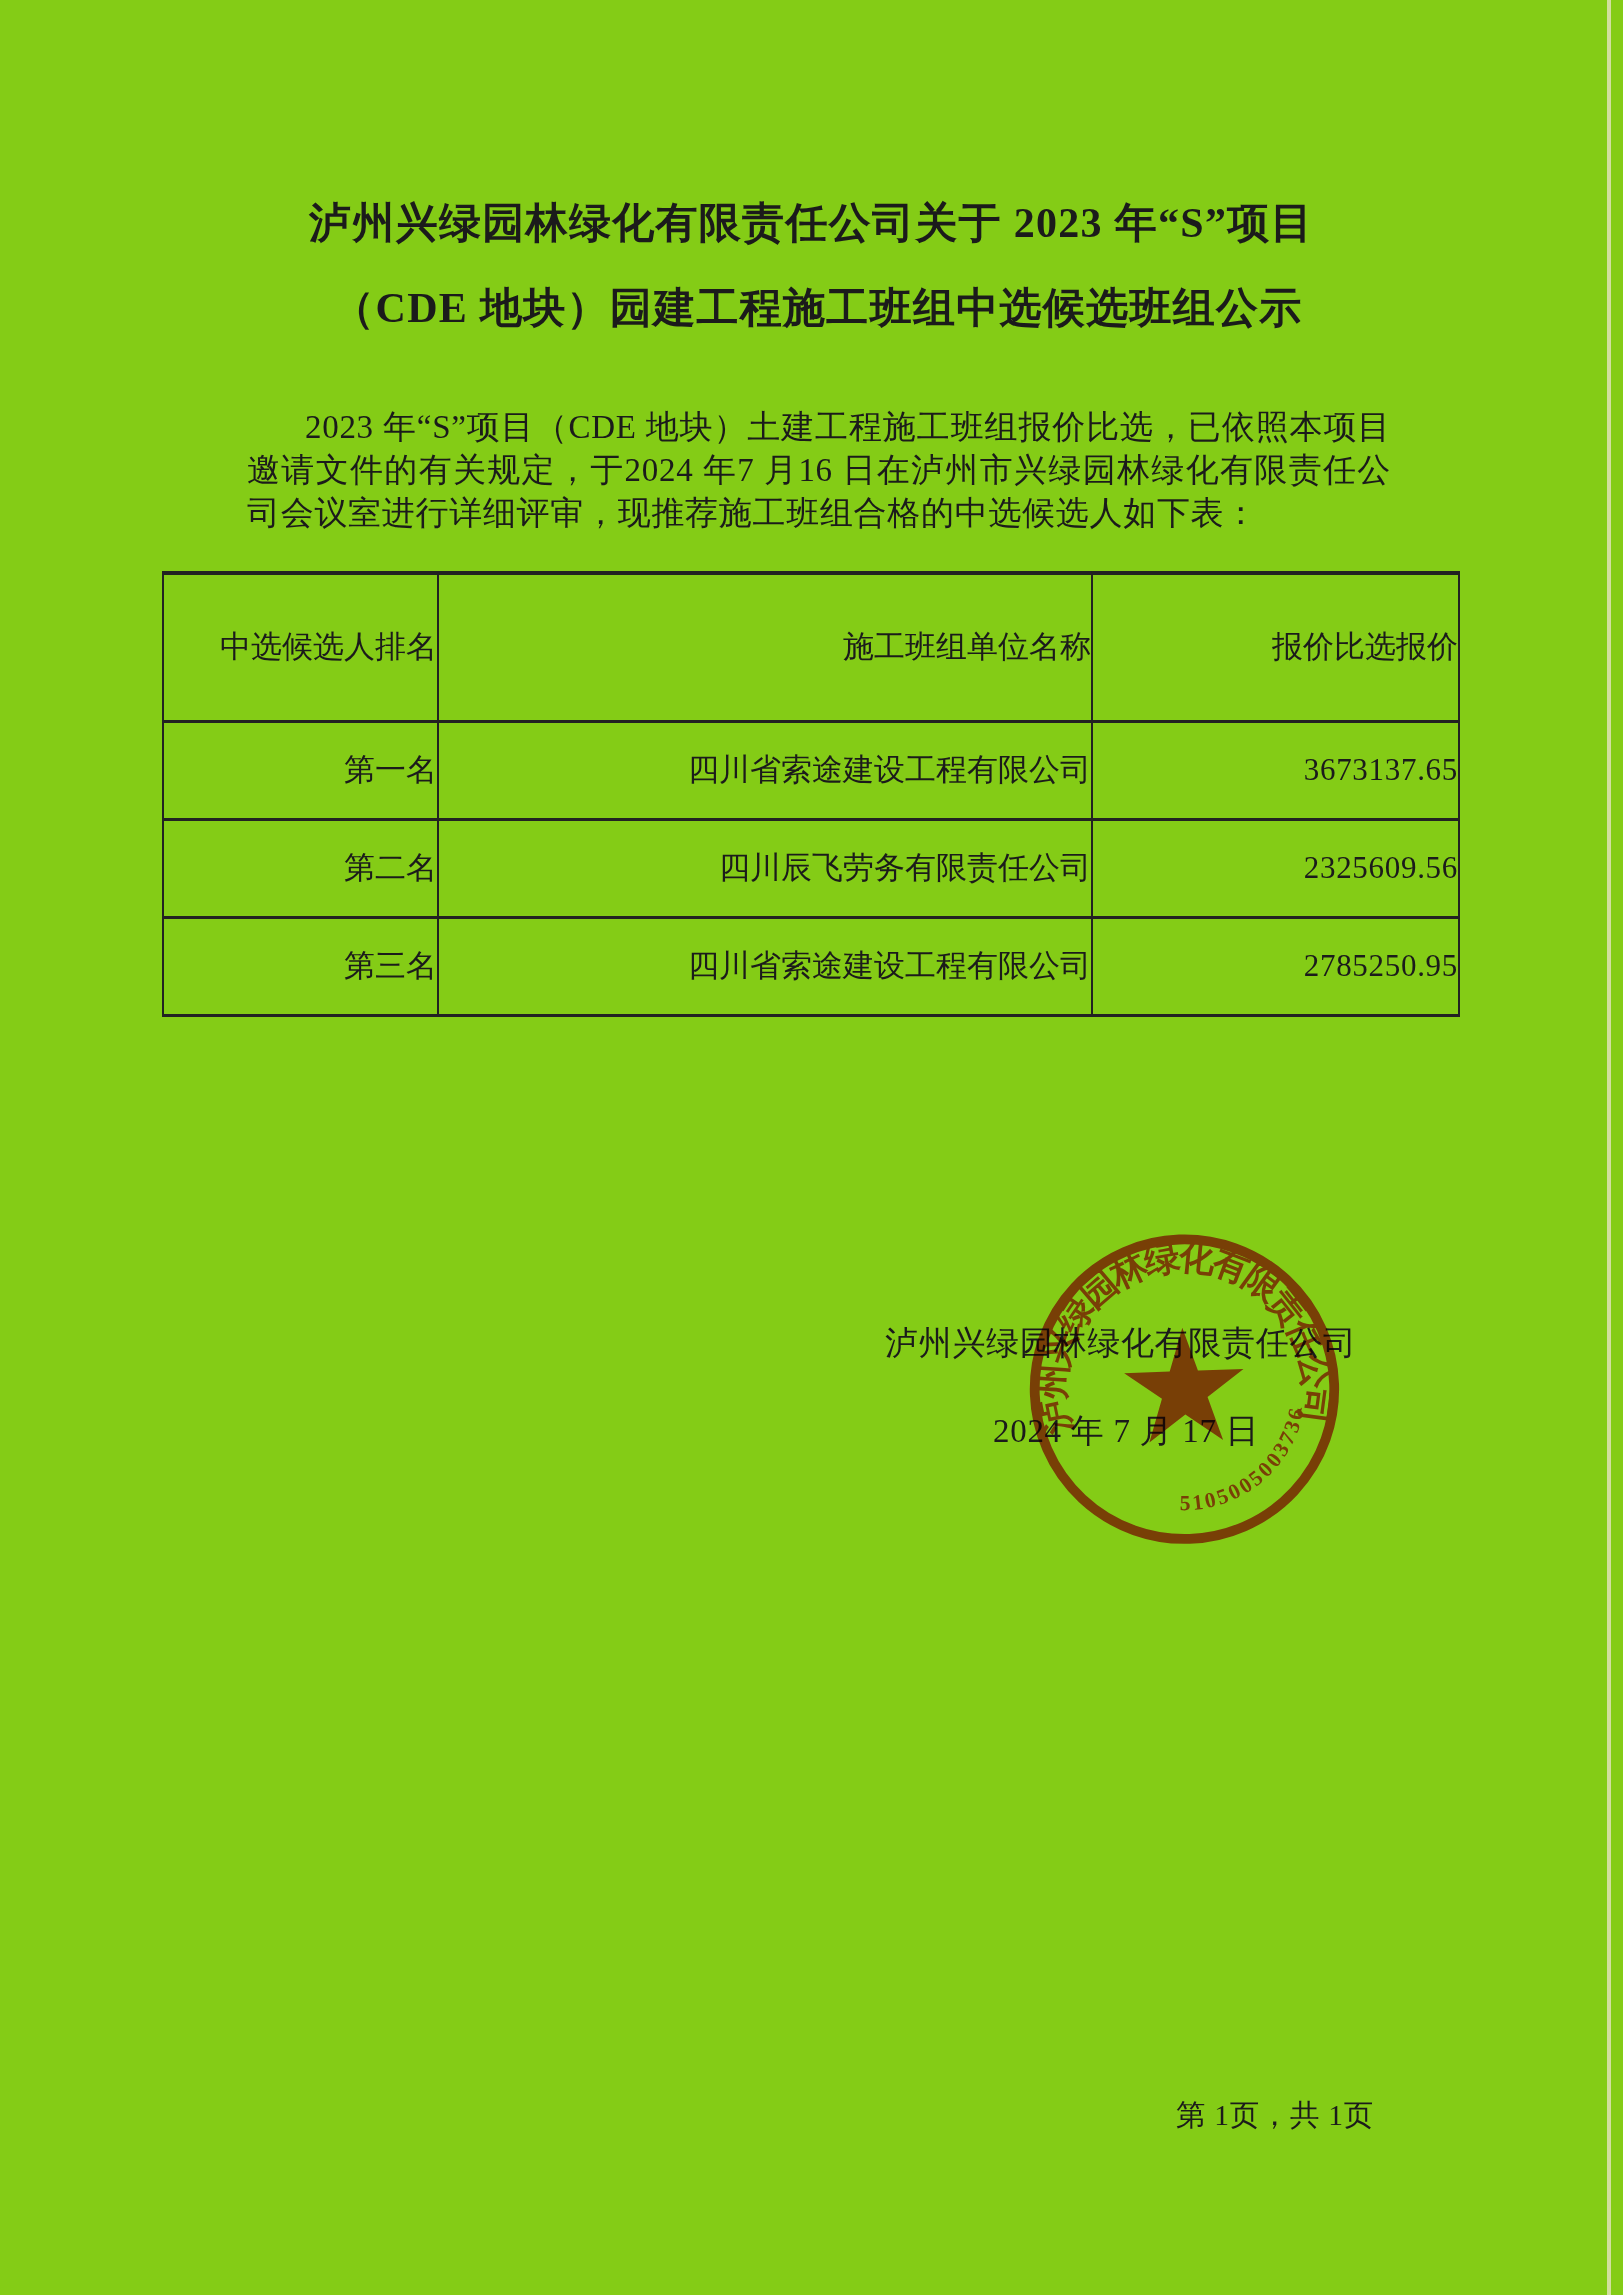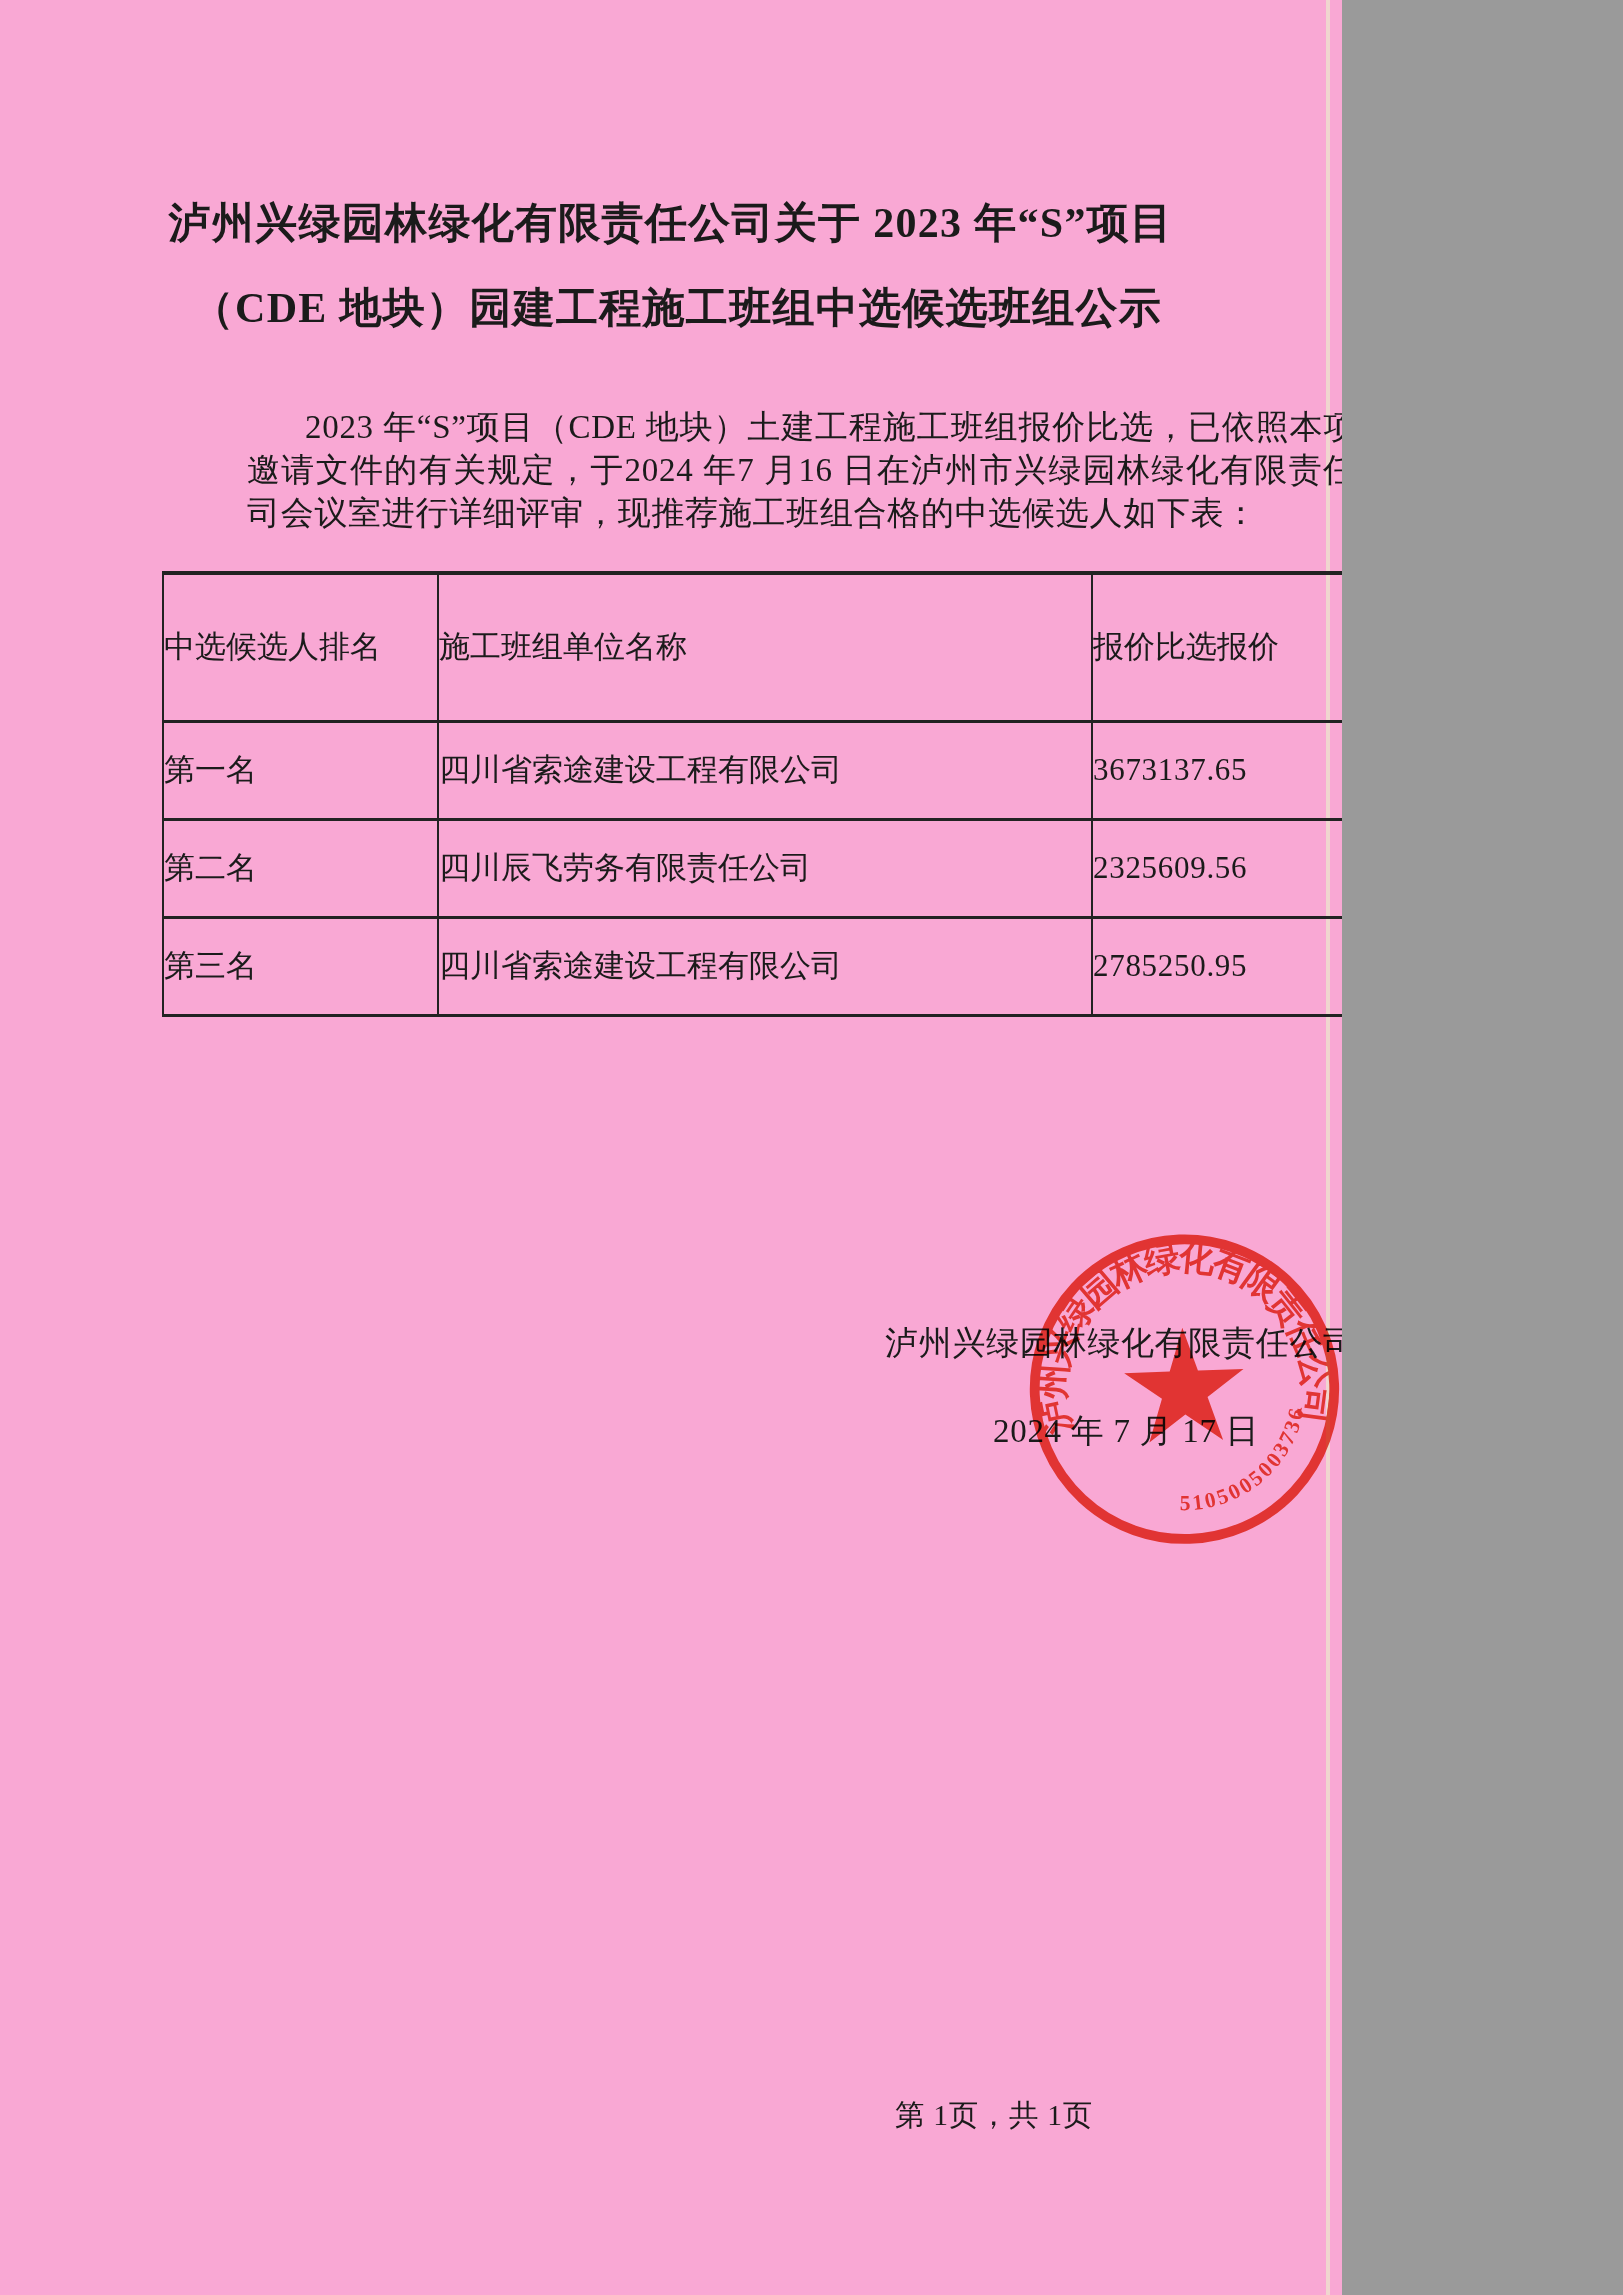--- a/index.html
+++ b/index.html
@@ -1,19 +1,19 @@
 <!DOCTYPE html>
 <html style="font-size:10.5px"><head>
 <meta charset="utf-8">
 <style>
   html,body{margin:0;padding:0;background:#9a9a9a;}
   .page{
     position:relative;
-    width:1342px;height:2295px;
-    background:#f9a8d4;
+    width:1623px;height:2295px;
+    background:#84cc16;
     overflow:hidden;
     font-family:"Liberation Serif","DejaVu Serif",serif;
     color:#1b1b1b;
   }
   
   .scan-edge{
     position:absolute;top:0;right:11.8px;width:4.6px;height:100%;
     background:#ece5cd;opacity:.75;
   }
   .title{
@@ -32,21 +32,21 @@
   .para2{top:1060px;}
   table.bid{
     position:absolute;left:162px;top:571px;
     width:1295px;height:444px;
     border-collapse:collapse;table-layout:fixed;
     font-size:31px;color:#1b1b1b;
   }
   table.bid td,table.bid th{
     border:2px solid #222;
     border-top-width:3.3px;border-bottom-width:3.3px;
-    text-align:left;vertical-align:middle;
+    text-align:right;vertical-align:middle;
     font-weight:normal;padding:0;
   }
   table.bid tr.hdr th{border-top-width:4.6px;border-bottom-width:3.9px;}
   table.bid tr:last-child td{border-bottom-width:3.9px;margin-top:8px;}
   col.c1{width:275px;}col.c2{width:654px;}col.c3{width:367px;}
   tr.hdr{height:148px;}
   tr.r{height:98px;}
   td.price{font-size:31px;letter-spacing:0.7px;}
   .sig-company{
     position:absolute;left:885px;top:1321px;

